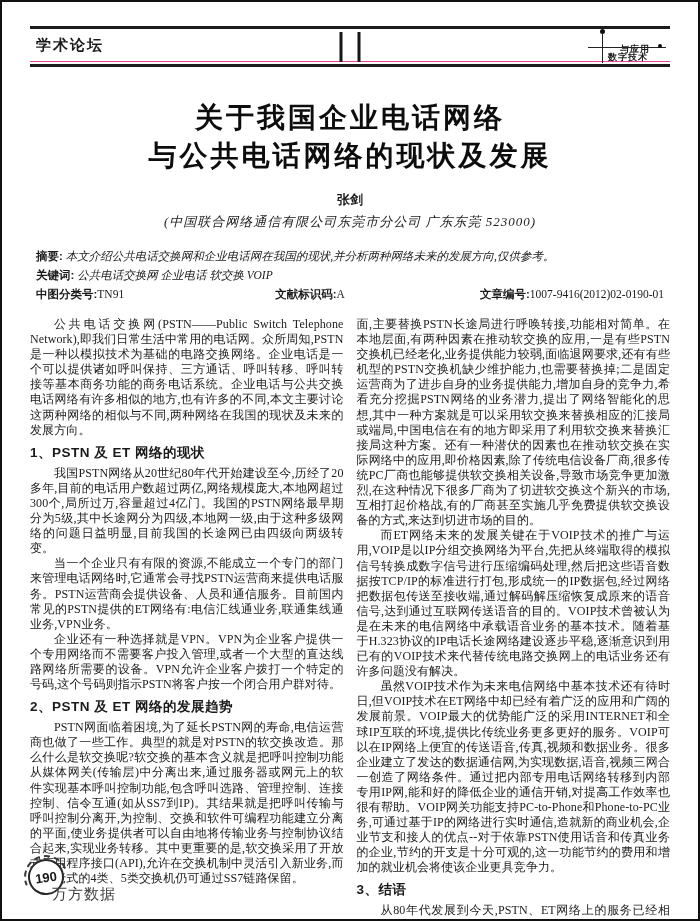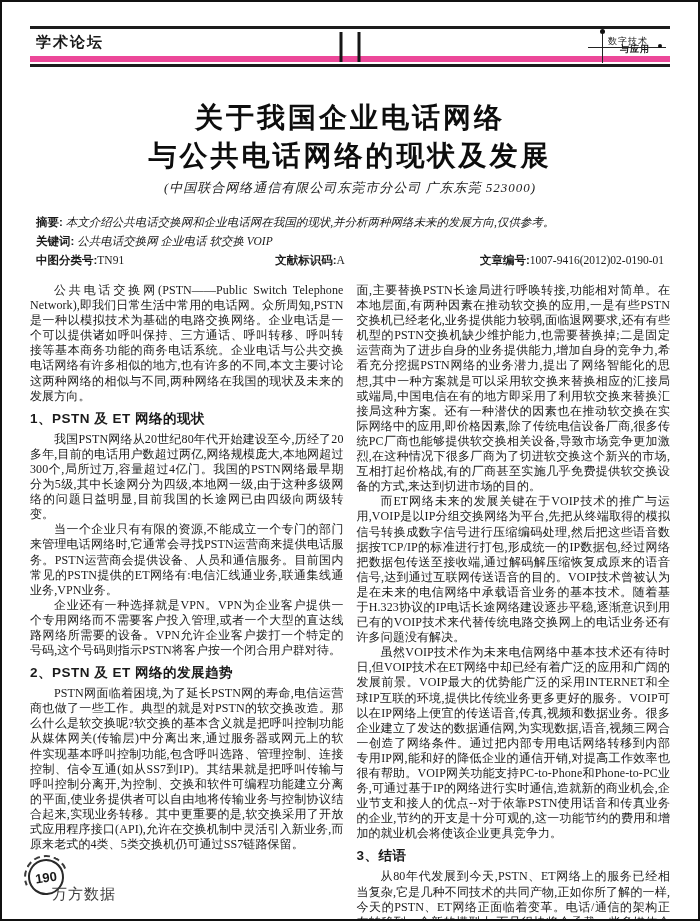--- a/index.html
+++ b/index.html
@@ -11,21 +11,21 @@
     background: #ffffff;
     border: 2px solid #111;
     overflow: hidden;
     color: #1a1a1a;
     font-family: "Liberation Serif", serif;
   }
   
   .header-band {
     margin: 24px 28px 0 28px;
     border-top: 3px solid #1c1c1c;
-    border-bottom: 6px solid #ec4899;
+    border-bottom: 1px solid #ec4899;
     height: 36px;
     display: flex;
     align-items: center;
     position: relative;
   }
   .header-rule {
     margin: 2px 28px 0 28px;
     height: 3px;
     background: #1c1c1c;
   }
@@ -47,21 +47,21 @@
   .journal-logo {
     position: absolute;
     right: 4px; top: 2px;
     width: 78px; height: 32px;
     font-family: "Liberation Sans", sans-serif;
   }
   .journal-logo .vline { position: absolute; left: 14px; top: 0; width: 1px; height: 32px; background: #222; }
   .journal-logo .hline { position: absolute; left: 0; top: 16px; width: 78px; height: 1px; background: #222; }
   .journal-logo .dot-top { position: absolute; left: 12px; top: -2px; width: 5px; height: 5px; border-radius: 50%; background: #111; }
   .journal-logo .dot-right { position: absolute; right: 4px; top: 13px; width: 4px; height: 4px; border-radius: 50%; background: #111; }
-  .journal-logo .l1 { position: absolute; left: 20px; top: 4px; font-size: 9px; font-weight: normal; letter-spacing: 1px; }
+  .journal-logo .l1 { position: absolute; left: 20px; top: 20px; font-size: 9px; font-weight: bold; letter-spacing: 1px; }
   .journal-logo .l2 { position: absolute; left: 32px; top: 12px; font-size: 9px; font-weight: bold; letter-spacing: 1px; }
   
   .title {
     margin-top: 32px;
     text-align: center;
     font-family: "Liberation Sans", sans-serif;
     font-weight: 900;
     font-size: 28px;
     line-height: 38px;
     letter-spacing: 3px;
@@ -166,20 +166,21 @@
       <span class="l2">与应用</span>
     </div>
   </div>
   <div class="header-rule"></div>
 
   <h1 class="title">
     <span>关于我国企业电话网络</span>
     <span>与公共电话网络的现状及发展</span>
   </h1>
 
+  <div class="author">张剑</div>
   <div class="affiliation">(中国联合网络通信有限公司东莞市分公司  广东东莞  523000)</div>
 
   <div class="meta">
     <div class="meta-line">
       <span class="lbl">摘要:</span>
       <span class="ital">本文介绍公共电话交换网和企业电话网在我国的现状,并分析两种网络未来的发展方向,仅供参考。</span>
     </div>
     <div class="meta-line">
       <span class="lbl">关键词:</span>
       <span class="ital">公共电话交换网  企业电话  软交换  VOIP</span>

